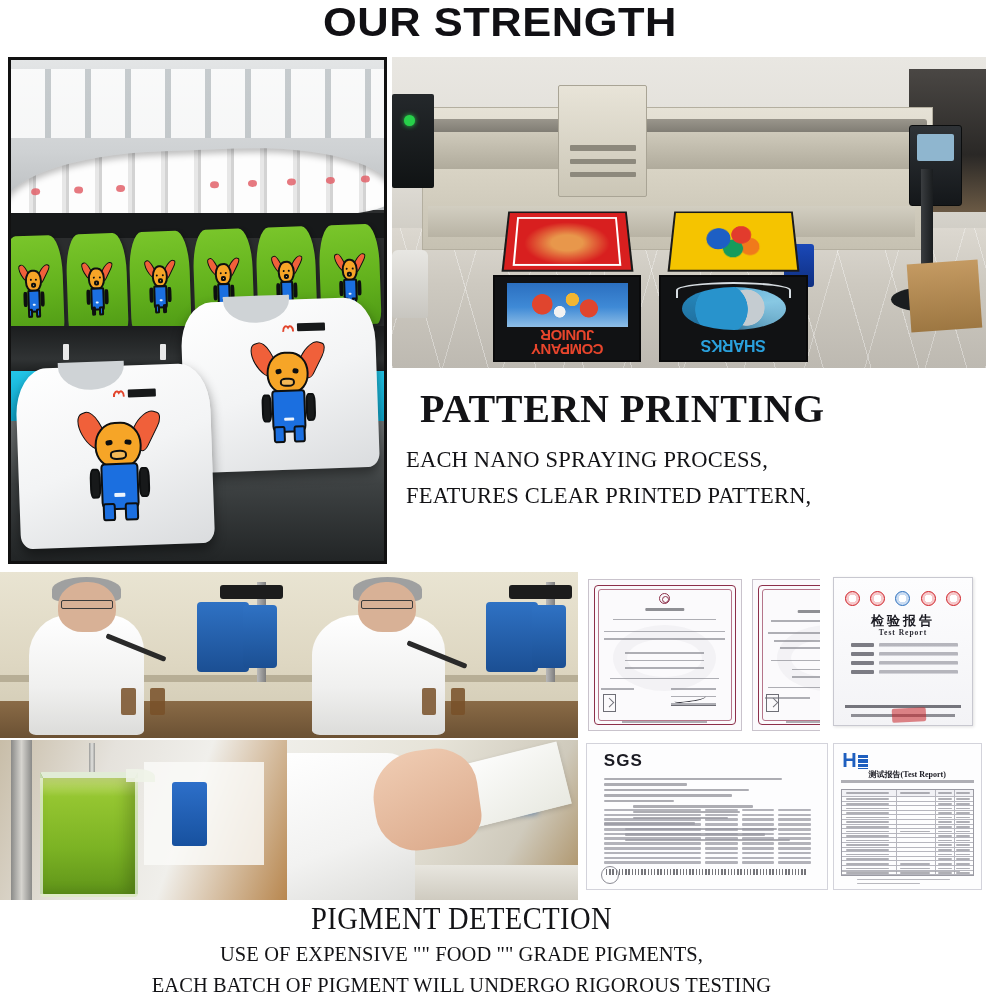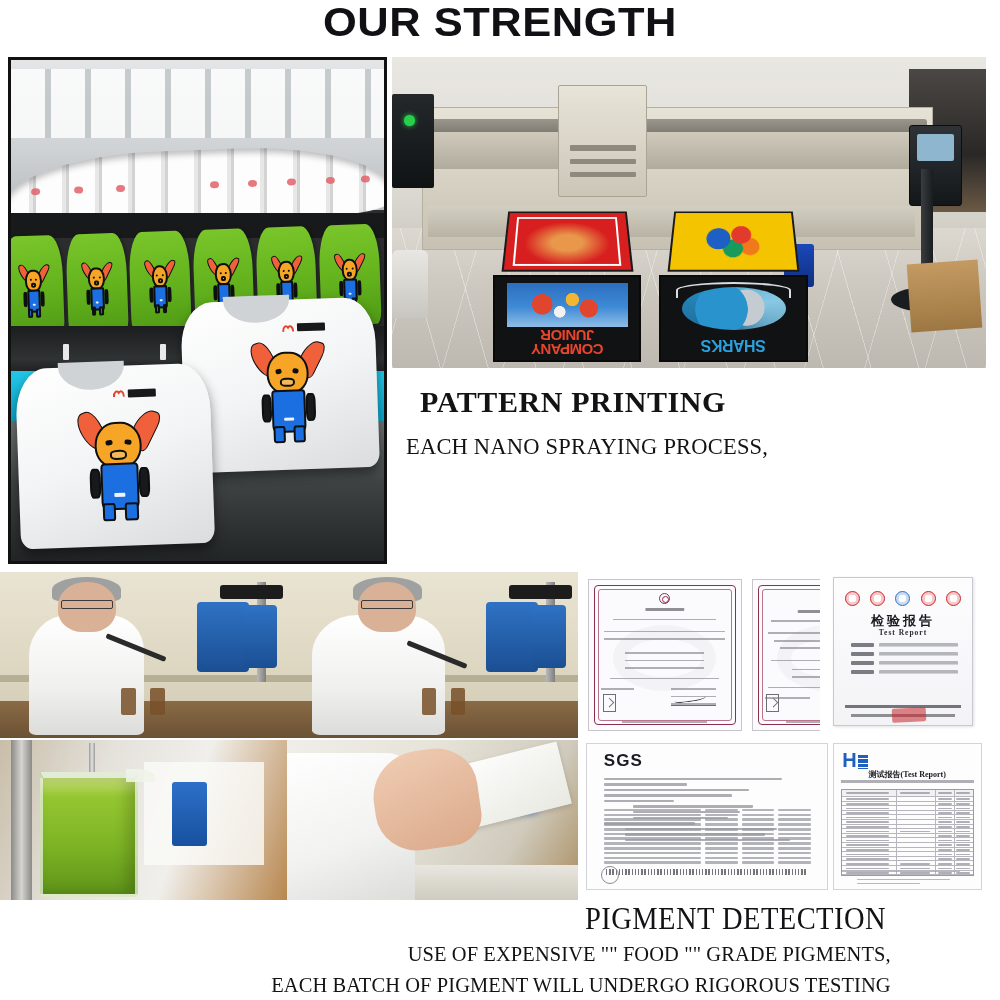--- a/index.html
+++ b/index.html
@@ -310,21 +310,21 @@
     left:66%; top:60%; width:5%; height:14%;
     background:linear-gradient(180deg,#1a48b8,#0f2f80); border-radius:3px;
   }
 
   
   #pattern-block{
     position:absolute; left:392px; top:385px; width:606px;
     color:#131316;
   }
   #pattern-block .head{
-    font-size:30px; font-weight:700; letter-spacing:.6px;
+    font-size:40px; font-weight:700; letter-spacing:.6px;
     padding-left:28px; margin-bottom:10px;
   }
   #pattern-block .line{
     font-size:22.5px; letter-spacing:.2px; padding-left:14px;
     line-height:36px;
   }
 
   
   #panel-lab{
     left: 0px; top: 572px; width: 578px; height: 166px;
@@ -615,21 +615,21 @@
     content:""; position:absolute; left:8%; top:40%; width:78%; height:1.6px;
     background:#8d8d96; opacity:.7; border-radius:1px;
   }
   .h-table .merged::after{ display:none; }
   .h-notes{ position:absolute; left:5%; bottom:2%; width:90%; }
   .h-notes .l{ height:1.6px; background:#9a9aa3; opacity:.7; margin-bottom:2.4px;
     border-radius:1px; }
 
   
   #pigment-block{
-    position:absolute; left:0; top:900px; width:923px; text-align:right;
+    position:absolute; left:0; top:900px; width:923px; text-align:center;
     color:#131316;
   }
   #pigment-block .head{
     font-size:31px; font-weight:400; letter-spacing:.5px;
     transform:scaleX(.92); line-height:38px;
   }
   #pigment-block .line{
     font-size:22px; letter-spacing:.1px; line-height:31px;
     transform:scaleX(.93);
   }
@@ -893,20 +893,21 @@
     <div class="pr-plate" id="plate-sharks">
       <div class="arc"></div>
       <div class="shark"></div>
       <div class="flipword w1">SHARKS</div>
     </div>
   </div>
 
   <div id="pattern-block">
     <div class="head">PATTERN PRINTING</div>
     <div class="line">EACH NANO SPRAYING PROCESS,</div>
+    <div class="line">FEATURES CLEAR PRINTED PATTERN,</div>
   </div>
 
   <div class="photo" id="panel-lab">
     <div class="lab-half a">
       <div class="lab-wall"></div>
       <div class="lab-shelf"></div>
       <div class="lab-post"></div>
       <div class="lab-clamp"></div>
       <div class="lab-mixer"></div>
       <div class="lab-mixer2"></div>

